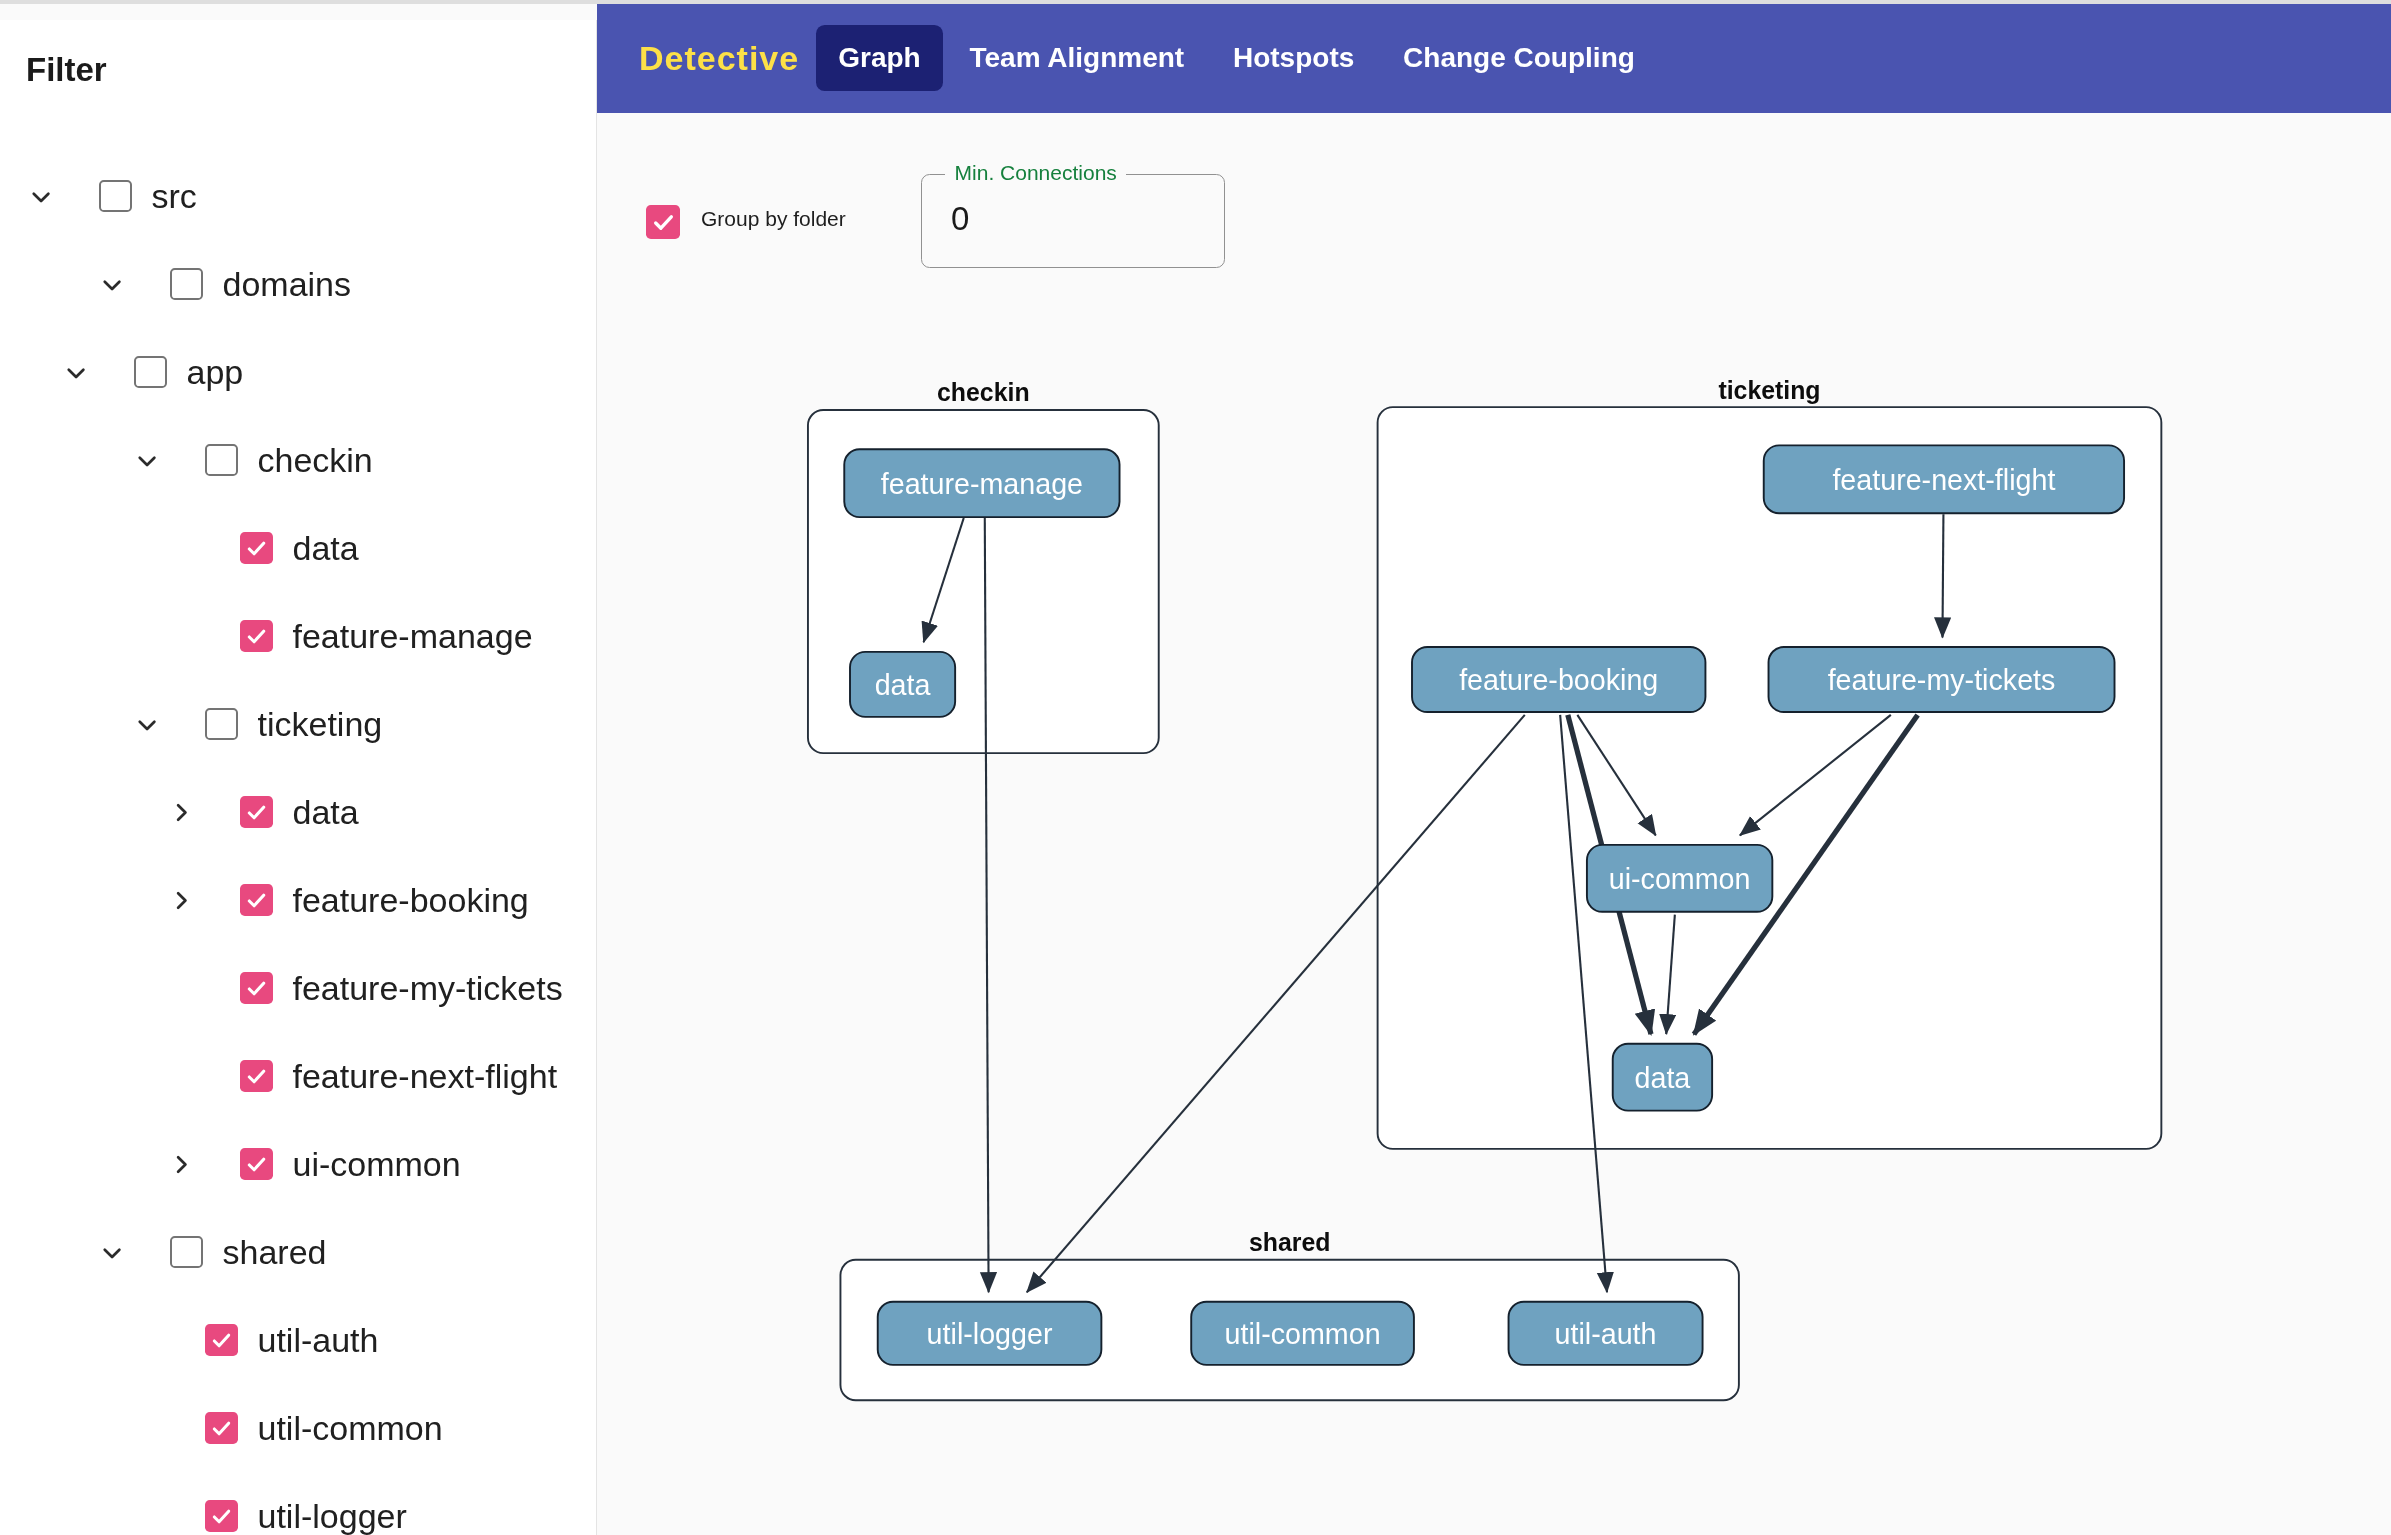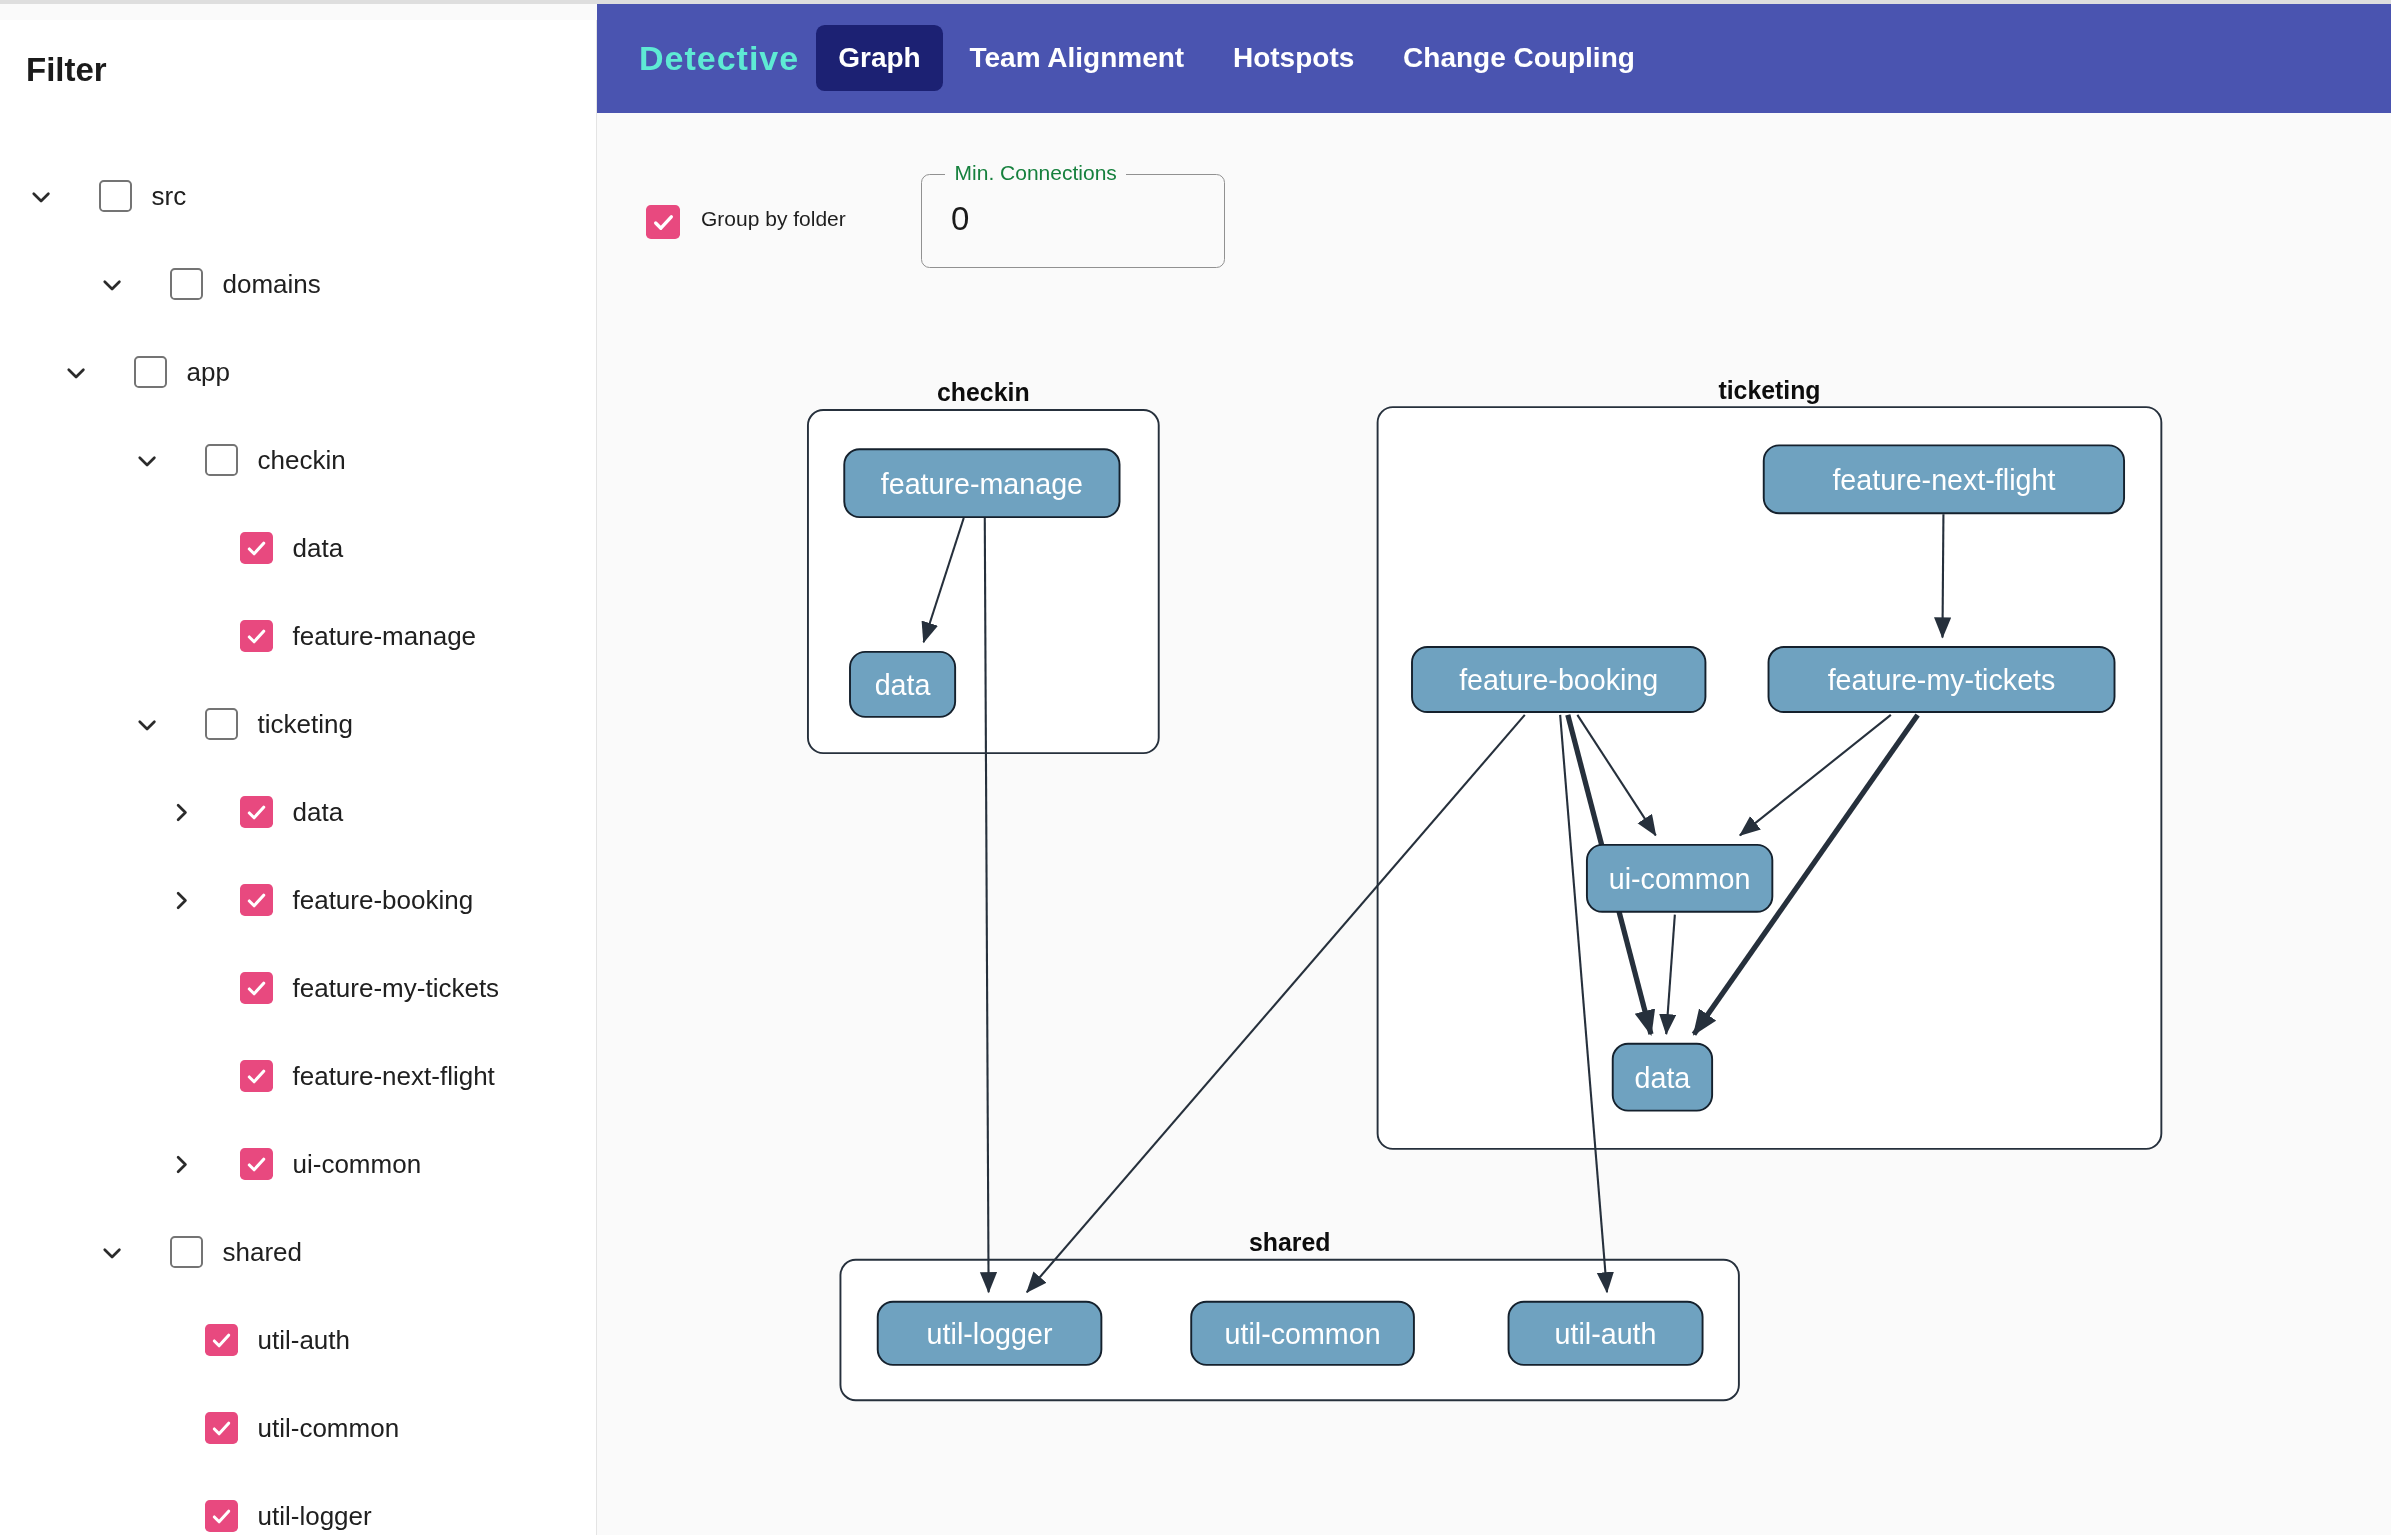--- a/index.html
+++ b/index.html
@@ -17,28 +17,28 @@
   }
   .filter-title{position:absolute;left:26px;top:31px;font-size:33px;font-weight:bold;color:#1b1b1b;}
   .tree{position:absolute;left:0;top:132px;width:100%;}
   .trow{height:88px;display:flex;align-items:center;}
   .chev{width:29px;height:29px;display:inline-flex;align-items:center;justify-content:center;flex:0 0 29px;}
   .chev.hidden{visibility:hidden;}
   .cbox{width:32.5px;height:32.5px;border-radius:4.8px;box-sizing:border-box;margin-left:44px;flex:0 0 32.5px;
         display:inline-flex;align-items:center;justify-content:center;}
   .cbox.un{border:2.4px solid #747474;background:#fff;}
   .cbox.ck{background:#e8497f;}
-  .tlabel{margin-left:20px;font-size:26px;color:#202020;}
+  .tlabel{margin-left:20px;font-size:34px;color:#202020;}
 
   
   .nav{
     position:absolute;left:597px;top:3.8px;width:1794px;height:109px;background:#4a54b0;
     display:flex;align-items:center;z-index:50;
   }
-  .brand{margin-left:42px;font-size:34px;font-weight:bold;color:#5eead4;letter-spacing:1px;}
+  .brand{margin-left:42px;font-size:34px;font-weight:bold;color:#fde047;letter-spacing:1px;}
   .nav-items{display:flex;align-items:center;margin-left:17px;}
   .nav-item{color:#ffffff;font-size:28px;font-weight:bold;padding:17px 22px;border-radius:8.6px;cursor:pointer;white-space:nowrap;margin-right:4.8px;}
   .nav-item.active{background:#1c2173;}
 
   
   .main{position:absolute;left:598px;top:113px;width:1793px;height:1422px;background:#fafafa;}
   .gb-check{position:absolute;left:646px;top:205px;width:34px;height:34px;border-radius:4.8px;background:#e8497f;
             display:flex;align-items:center;justify-content:center;z-index:45;}
   .gb-label{position:absolute;left:701px;top:207px;font-size:21px;color:#1e1e1e;z-index:45;}
   .mc-field{position:absolute;left:921px;top:174px;width:304px;height:94px;border:1.5px solid #919191;

